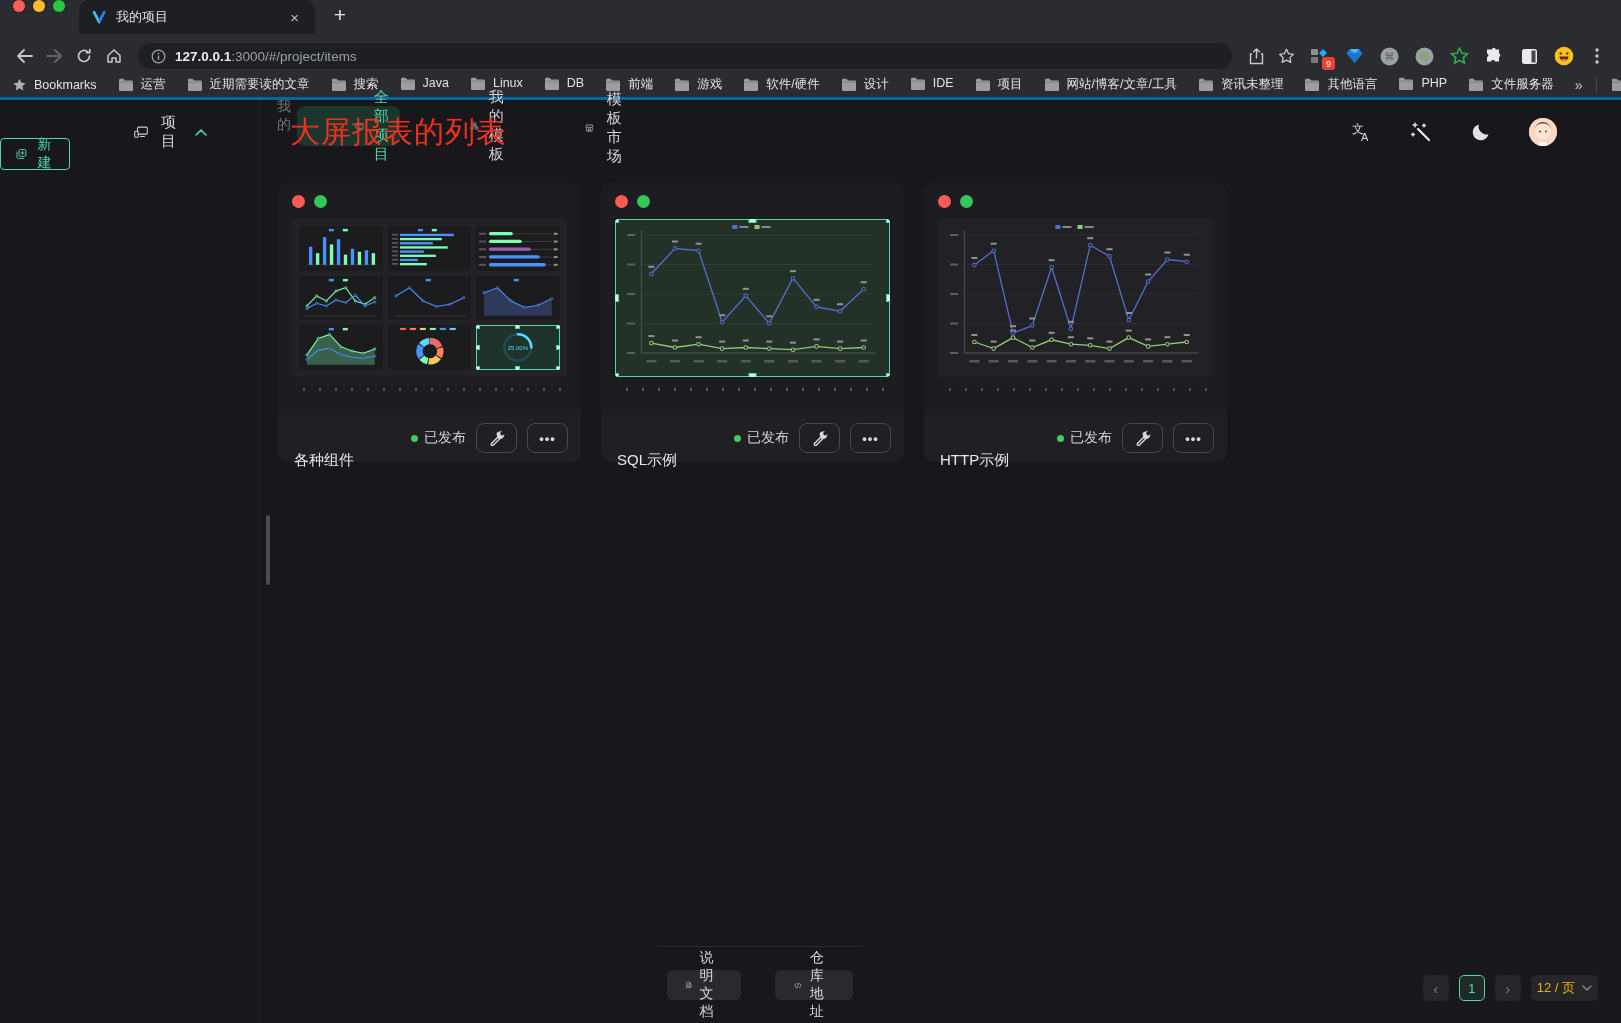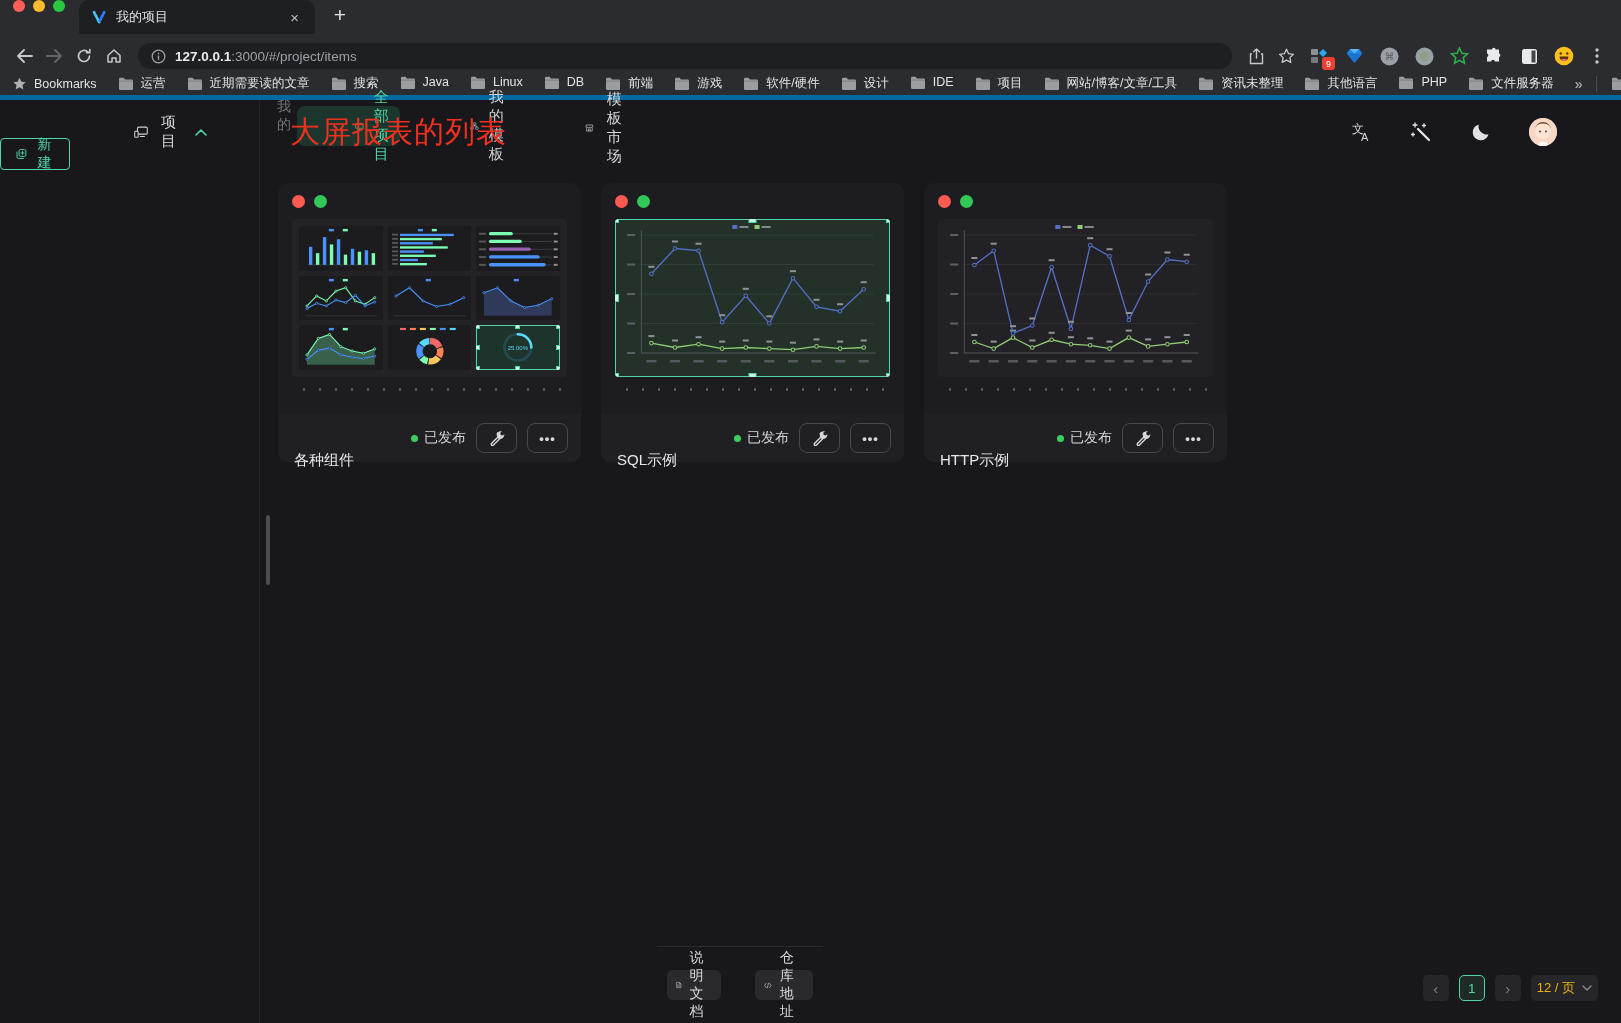--- a/index.html
+++ b/index.html
@@ -29,21 +29,21 @@
   .nav-ic { width:28px; height:26px; display:flex; align-items:center; justify-content:center; border-radius:6px; }
   .urlpill { flex:1; height:26px; background:#1e1f23; border-radius:13px; margin:0 8px;
              display:flex; align-items:center; gap:9px; padding:0 13px; font-size:13.5px; }
   .url-host { color:#e8eaed; font-weight:bold; }
   .url-rest { color:#9aa0a6; }
   .ext-row { display:flex; align-items:center; gap:13px; padding:0 6px; }
   .ext { position:relative; width:22px; height:22px; display:flex; align-items:center; justify-content:center; }
   .ext-badge { position:absolute; right:-5px; bottom:-3px; background:#e94235; color:#fff; font-size:9px;
                min-width:13px; height:13px; border-radius:3px; display:flex; align-items:center; justify-content:center; padding:0 2px; }
 
-  .bookmarks { height:28px; background:#2b2c2f; border-bottom:5px solid #0369a1;
+  .bookmarks { height:28px; background:#2b2c2f; border-bottom:3px solid #0369a1;
                display:flex; align-items:center; gap:21px; padding:0 12px; font-size:12.5px; color:#e2e3e6; }
   .bm { display:flex; align-items:center; gap:7px; white-space:nowrap; }
   .bm-div { width:1px; height:16px; background:#4a4b4f; }
   .bm-right { margin-left:auto; display:flex; align-items:center; gap:14px; }
   .bm-chev { color:#c6c8cb; font-size:14px; }
 
   
   .app { display:flex; height:923px; }
 
   .sidebar { width:260px; background:#18181c; border-right:1px solid #232328; display:flex; flex-direction:row; }
@@ -51,21 +51,21 @@
            border:1px solid #51d6a9; border-radius:4px; color:#51d6a9; font-size:14px; background:transparent; cursor:pointer; }
   .s-div { margin:26px 16px 0; border-top:1px solid #29292e; }
   .s-group { margin:12px 24px 0 32px; height:40px; display:flex; align-items:center; gap:13px; color:#d6d6d9; font-size:15px; }
   .s-group .chev { margin-left:auto; color:#51d6a9; font-size:12px; }
   .s-my { margin:4px 0 0 46px; height:24px; color:#737378; font-size:14px; display:flex; align-items:center; }
   .s-item { margin:6px 6px 0; height:40px; border-radius:8px; display:flex; align-items:center; gap:10px;
             padding-left:58px; color:#cfcfd2; font-size:15px; cursor:pointer; }
   .s-item.active { background:#1c362e; color:#51d6a9; }
   .s-bottom { margin-top:auto; border-top:1px solid #29292e; height:77px; display:flex; align-items:center; gap:34px; padding:0 10px; }
   .s-btn { height:30px; background:#2a2a2e; border-radius:6px; display:flex; align-items:center; gap:8px;
-           padding:0 9px; font-size:14px; color:#d9d9db; cursor:pointer; }
+           padding:0 19px; font-size:14px; color:#d9d9db; cursor:pointer; }
 
   .main { flex:1; position:relative; }
   .app-header { height:64px; display:flex; align-items:center; padding:0 64px 0 30px; }
   .page-title { font-size:30px; letter-spacing:1px; color:#f1301e; font-weight:400; }
   .hdr-icons { margin-left:auto; display:flex; align-items:center; gap:36px; }
   .hdr-ic { width:24px; height:24px; display:flex; align-items:center; justify-content:center; }
   .avatar { width:28px; height:28px; border-radius:50%; overflow:hidden; background:#f5d3c0; }
 
   .cards { display:flex; gap:20px; padding:19px 0 0 18px; }
   .card { width:303px; height:279px; background:#1d1d21; border-radius:10px; position:relative; padding:12px 14px 0; }

